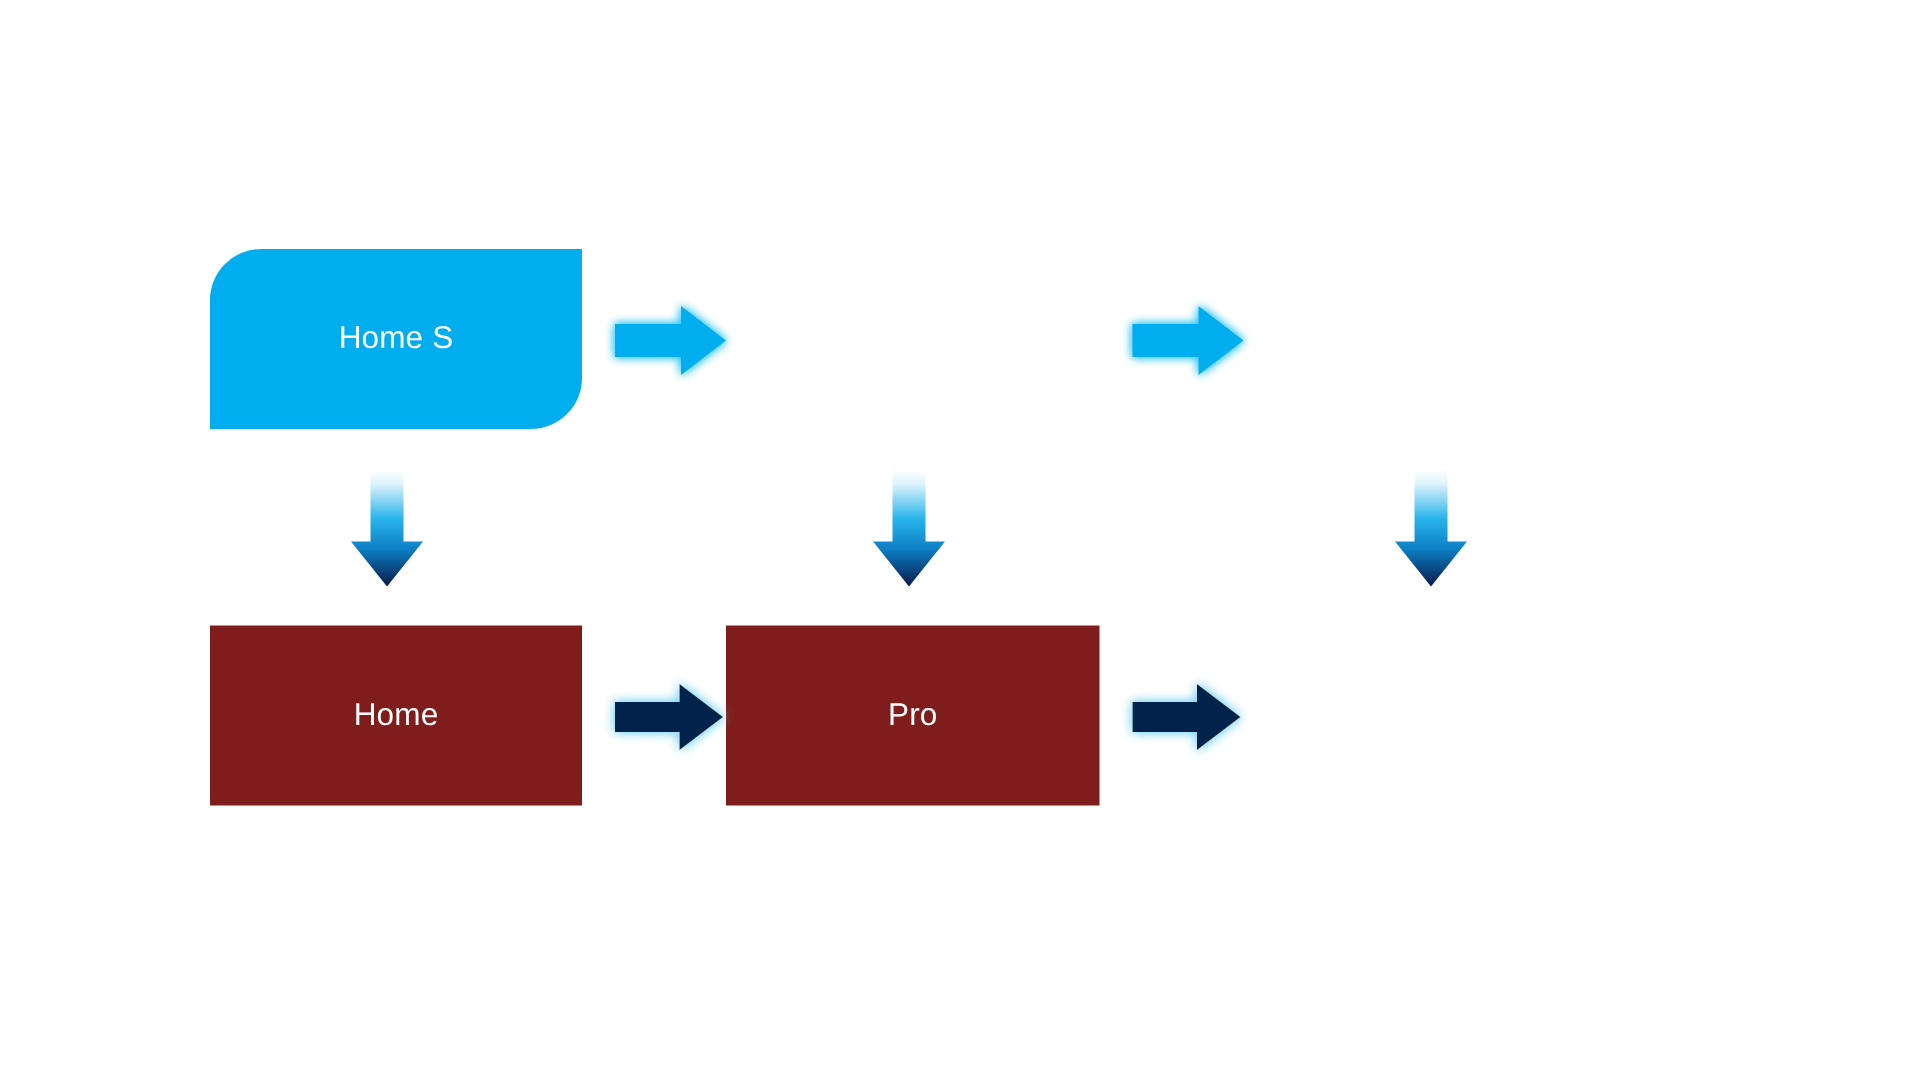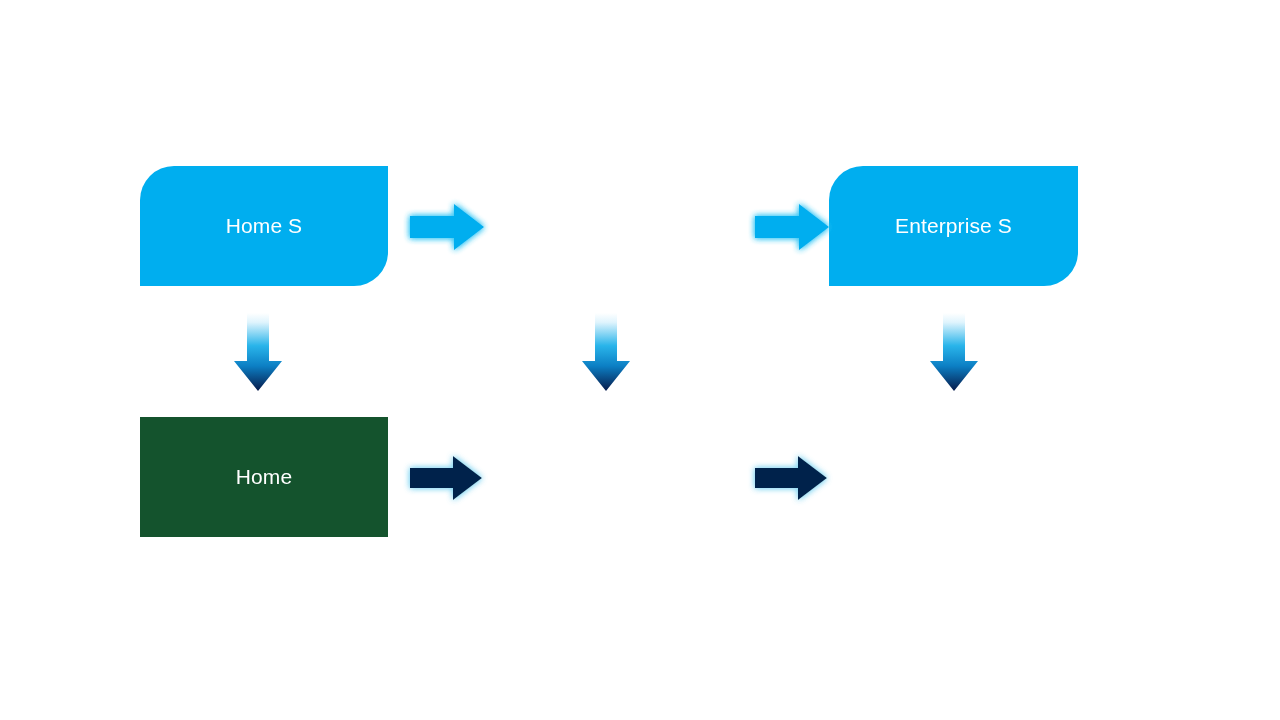--- a/index.html
+++ b/index.html
@@ -39,21 +39,21 @@
   }
 
   
   .node--top {
     background: #00AEEF;
     border-radius: 34px 0 34px 0;
   }
 
   
   .node--bottom {
-    background: #14532d;
+    background: #7f1d1d;
     border-radius: 0;
   }
 
   
   .row-top    { top: 166px; height: 120px; }
   .row-bottom { top: 417px; height: 120px; }
 
   .col-1 { left: 140px;  width: 248px; }
   .col-2 { left: 484px;  width: 249px; }
   .col-3 { left: 829px;  width: 249px; }
@@ -78,24 +78,24 @@
   .arrow--v-3 { left: 919px; top: 303px; width: 70px; height: 96px; }
 </style>
 </head>
 <body>
 
 <div id="canvas">
 
   <div class="node node--top row-top col-1">Home S</div>
 
 
-  <div class="node node--top row-top col-3">Enterprise S</div>
 
   <div class="node node--bottom row-bottom col-1">Home</div>
 
+  <div class="node node--bottom row-bottom col-2">Pro</div>
 
 
   <svg width="0" height="0" style="position:absolute" aria-hidden="true">
     <defs>
       <linearGradient id="gradDown" x1="0" y1="0" x2="0" y2="1">
         <stop offset="0%" stop-color="#FFFFFF"></stop>
         <stop offset="12%" stop-color="#DFF4FD"></stop>
         <stop offset="42%" stop-color="#29B4EA"></stop>
         <stop offset="68%" stop-color="#0C7FC4"></stop>
         <stop offset="100%" stop-color="#071A4A"></stop>

